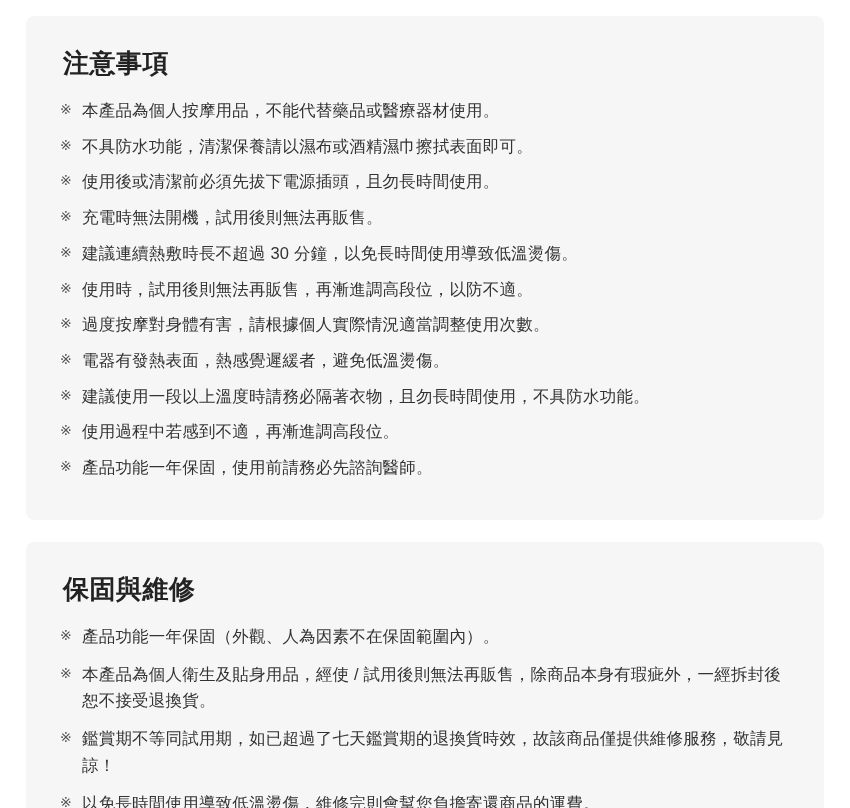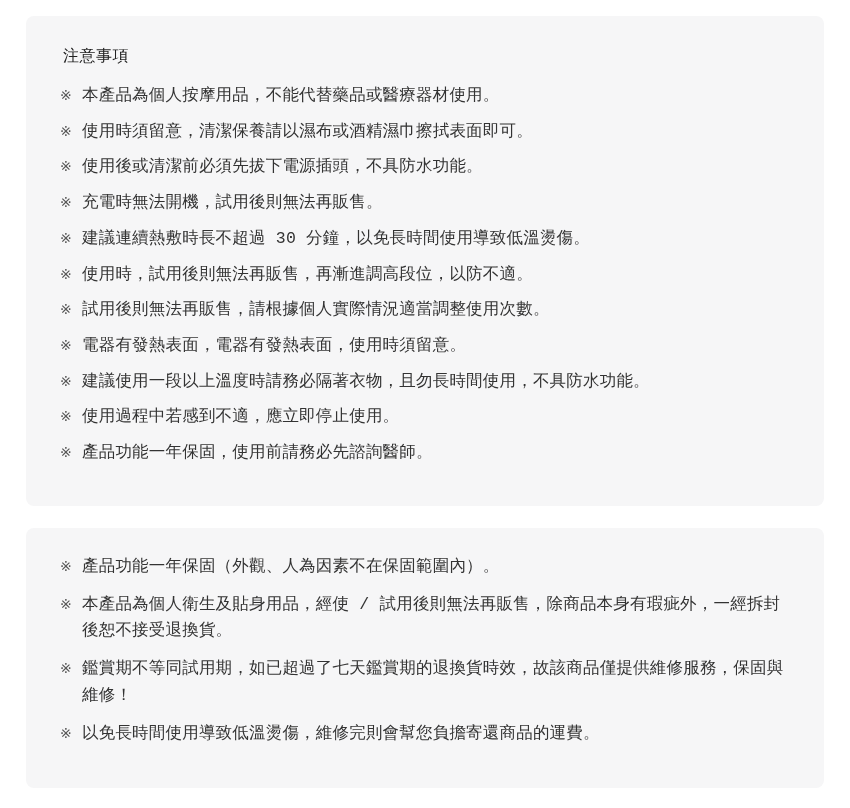--- a/index.html
+++ b/index.html
@@ -20,22 +20,22 @@
     padding: 16px 26px 0 26px;
   }
   .card {
     background: #f6f6f7;
     border-radius: 8px;
     box-sizing: border-box;
     padding: 26px 34px 30px 34px;
     margin-bottom: 22px;
   }
   .card-title {
-    font-size: 16px;
-    font-weight: normal;
+    font-size: 26px;
+    font-weight: bold;
     color: #222222;
     letter-spacing: 0.5px;
     margin: 4px 0 16px 3px;
   }
   .note-list {
     list-style: none;
     margin: 0;
     padding: 0;
   }
   .note-item {
@@ -50,94 +50,94 @@
   .note-marker {
     flex: 0 0 auto;
     width: 22px;
     color: #555555;
     font-size: 14px;
     line-height: 1.75;
   }
   .note-text {
     flex: 1 1 auto;
     white-space: pre-wrap;
-    font-family: Liberation Mono, monospace;
   }
   .card--warranty .note-item {
     margin-bottom: 11px;
   }
 </style>
 </head>
 <body>
 
 <div class="page">
 
   <section class="card card--notes">
     <h2 class="card-title">注意事項</h2>
     <ul class="note-list">
       <li class="note-item">
         <span class="note-marker">※</span>
         <span class="note-text">本產品為個人按摩用品，不能代替藥品或醫療器材使用。</span>
       </li>
       <li class="note-item">
         <span class="note-marker">※</span>
-        <span class="note-text">使用時須留意，清潔保養請以濕布或酒精濕巾擦拭表面即可。</span>
+        <span class="note-text">不具防水功能，清潔保養請以濕布或酒精濕巾擦拭表面即可。</span>
       </li>
       <li class="note-item">
         <span class="note-marker">※</span>
-        <span class="note-text">使用後或清潔前必須先拔下電源插頭，不具防水功能。</span>
+        <span class="note-text">使用後或清潔前必須先拔下電源插頭，且勿長時間使用。</span>
       </li>
       <li class="note-item">
         <span class="note-marker">※</span>
         <span class="note-text">充電時無法開機，試用後則無法再販售。</span>
       </li>
       <li class="note-item">
         <span class="note-marker">※</span>
         <span class="note-text">建議連續熱敷時長不超過 30 分鐘，以免長時間使用導致低溫燙傷。</span>
       </li>
       <li class="note-item">
         <span class="note-marker">※</span>
         <span class="note-text">使用時，試用後則無法再販售，再漸進調高段位，以防不適。</span>
       </li>
       <li class="note-item">
         <span class="note-marker">※</span>
-        <span class="note-text">試用後則無法再販售，請根據個人實際情況適當調整使用次數。</span>
+        <span class="note-text">過度按摩對身體有害，請根據個人實際情況適當調整使用次數。</span>
       </li>
       <li class="note-item">
         <span class="note-marker">※</span>
-        <span class="note-text">電器有發熱表面，電器有發熱表面，使用時須留意。</span>
+        <span class="note-text">電器有發熱表面，熱感覺遲緩者，避免低溫燙傷。</span>
       </li>
       <li class="note-item">
         <span class="note-marker">※</span>
         <span class="note-text">建議使用一段以上溫度時請務必隔著衣物，且勿長時間使用，不具防水功能。</span>
       </li>
       <li class="note-item">
         <span class="note-marker">※</span>
-        <span class="note-text">使用過程中若感到不適，應立即停止使用。</span>
+        <span class="note-text">使用過程中若感到不適，再漸進調高段位。</span>
       </li>
       <li class="note-item">
         <span class="note-marker">※</span>
         <span class="note-text">產品功能一年保固，使用前請務必先諮詢醫師。</span>
       </li>
     </ul>
   </section>
 
   <section class="card card--warranty">
+    <h2 class="card-title">保固與維修</h2>
     <ul class="note-list">
       <li class="note-item">
         <span class="note-marker">※</span>
         <span class="note-text">產品功能一年保固（外觀、人為因素不在保固範圍內）。</span>
       </li>
       <li class="note-item">
         <span class="note-marker">※</span>
         <span class="note-text">本產品為個人衛生及貼身用品，經使 / 試用後則無法再販售，除商品本身有瑕疵外，一經拆封後恕不接受退換貨。</span>
       </li>
       <li class="note-item">
         <span class="note-marker">※</span>
-        <span class="note-text">鑑賞期不等同試用期，如已超過了七天鑑賞期的退換貨時效，故該商品僅提供維修服務，保固與維修！</span>
+        <span class="note-text">鑑賞期不等同試用期，如已超過了七天鑑賞期的退換貨時效，故該商品僅提供維修服務，敬請見諒！</span>
       </li>
       <li class="note-item">
         <span class="note-marker">※</span>
         <span class="note-text">以免長時間使用導致低溫燙傷，維修完則會幫您負擔寄還商品的運費。</span>
       </li>
     </ul>
   </section>
 
 </div>
 

